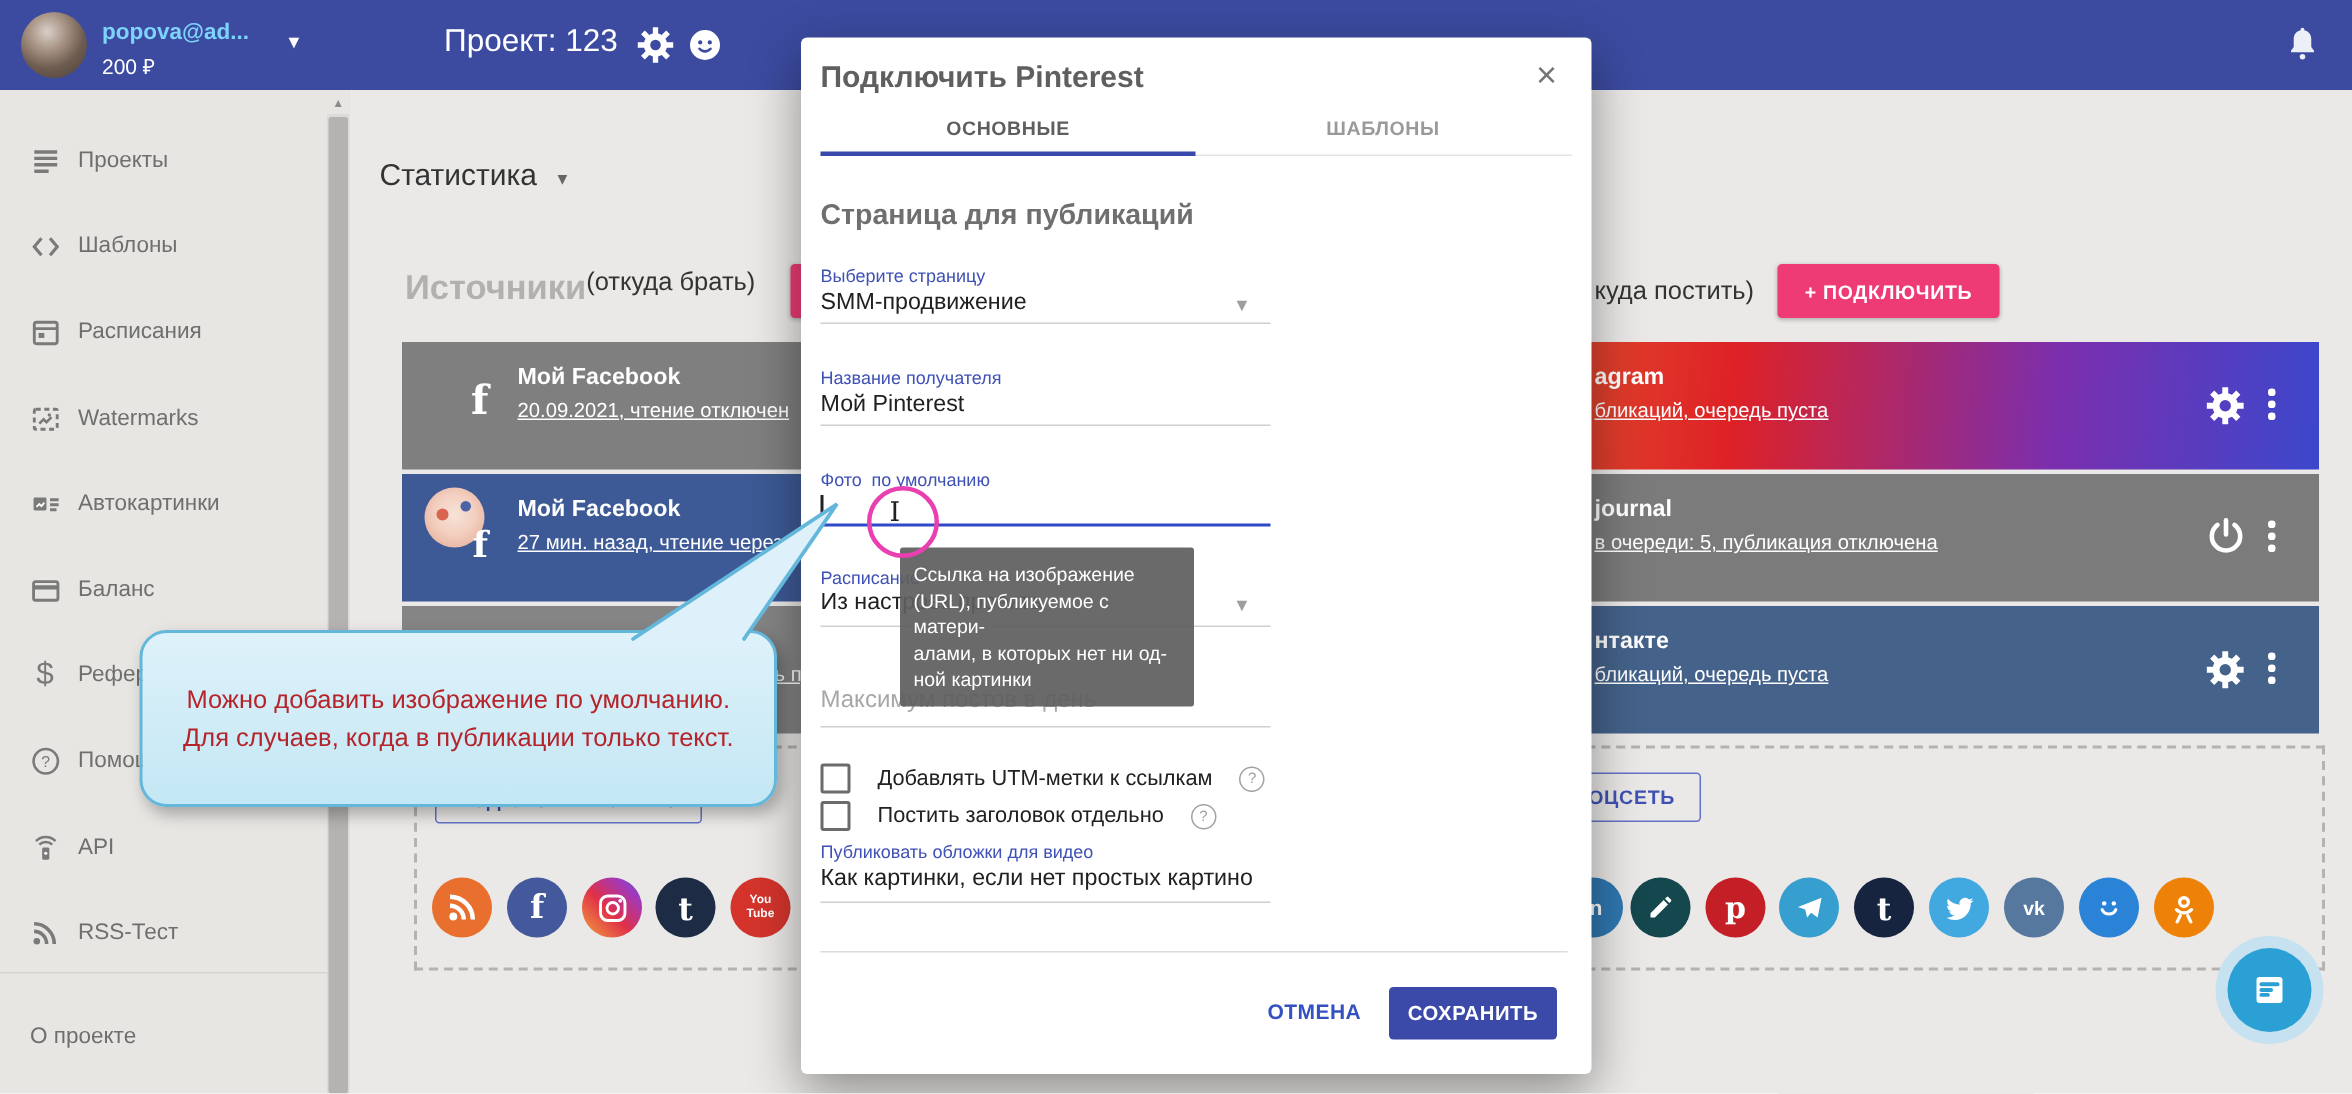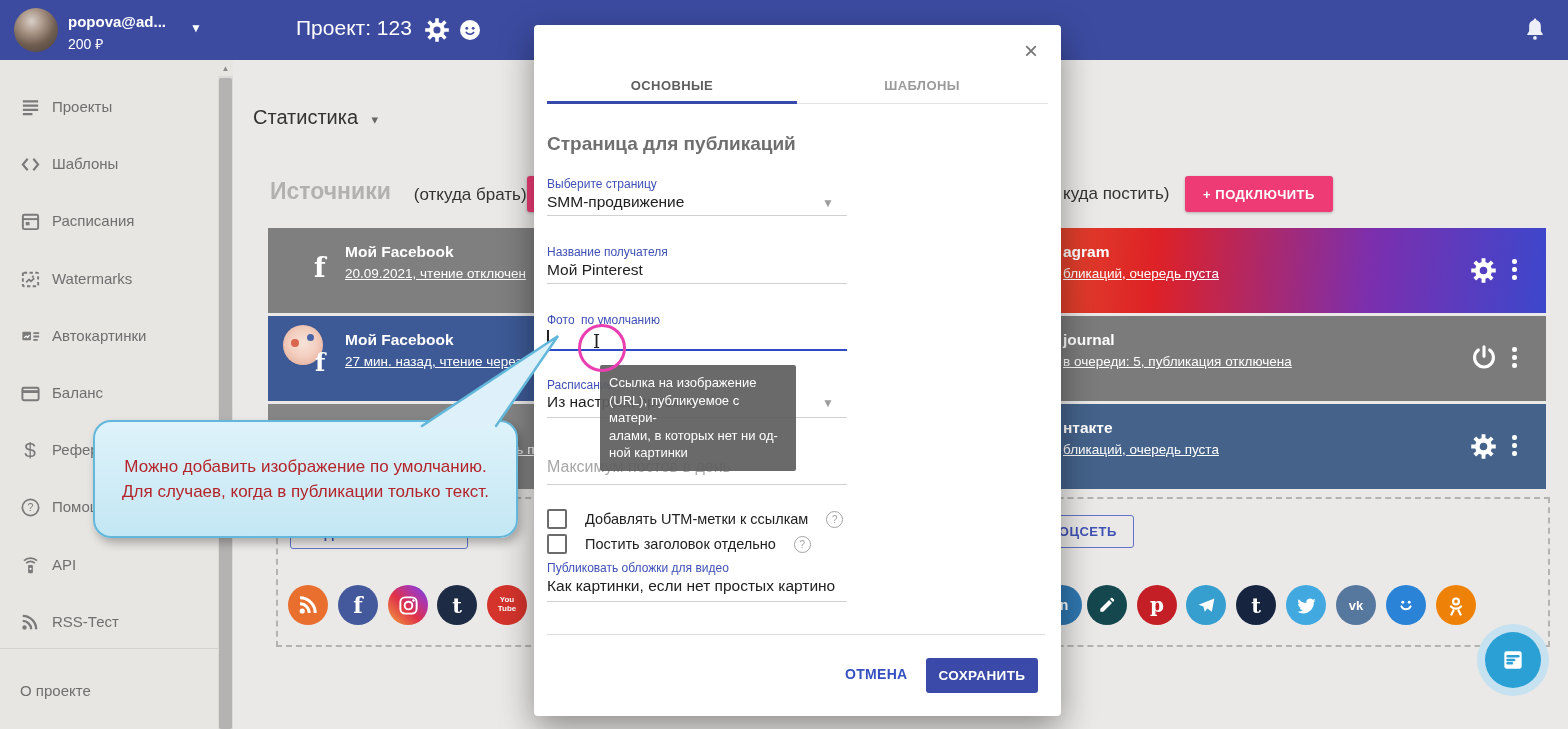--- a/index.html
+++ b/index.html
@@ -3,39 +3,39 @@
 <meta charset="utf-8">
 <style>
   html,body{margin:0;padding:0}
   #canvas{position:relative;width:1568px;height:729px;background:#eae9e7;overflow:hidden;
           font-family:"Liberation Sans",sans-serif;-webkit-font-smoothing:antialiased}
   .abs{position:absolute}
   
   .topbar{left:0;top:0;width:1568px;height:60px;background:#3c4ba0;z-index:20}
   .avatar{left:14px;top:8px;width:44px;height:44px;border-radius:50%;
           background:radial-gradient(circle at 40% 30%,#d8cfc8 0%,#a89485 30%,#6e5c50 60%,#4a3e38 100%)}
-  .uname{left:68px;top:13px;color:#ffffff;font-weight:bold;font-size:15px}
+  .uname{left:68px;top:13px;color:#7dd3fc;font-weight:bold;font-size:15px}
   .ubal{left:68px;top:34px;color:#fff;font-size:14px}
   .ucaret{left:190px;top:21px;color:#fff;font-size:12px}
   .ptitle{left:296px;top:16px;color:#fff;font-size:21px}
   
   .sidebar{left:0;top:60px;width:233px;height:669px;background:#e8e6e3;z-index:15}
   .snav{position:absolute;left:0;width:218px;height:34px;cursor:pointer}
   .snav .ic{position:absolute;left:18px;top:4px;width:24px;height:24px;color:#7a7a7a;
             font-size:19px;display:flex;align-items:center;justify-content:center}
   .snav .lb{position:absolute;left:52px;top:7px;font-size:15px;color:#6f6f6f;white-space:nowrap}
   .sdiv{position:absolute;left:0;top:588px;width:233px;height:1px;background:#d5d3d0}
   .about{position:absolute;left:20px;top:622px;font-size:15px;color:#6f6f6f}
   .sbtrack{left:218px;top:60px;width:15px;height:669px;background:#dddbd9;z-index:16}
   .sbarrow{position:absolute;left:0;top:0;width:15px;height:16px;background:#e8e6e3;color:#8b8b8b;
            font-size:8px;display:flex;align-items:center;justify-content:center}
   .sbthumb{position:absolute;left:1px;top:18px;width:13px;height:676px;background:#b5b3b1;border-radius:2px;max-height:651px}
   
   .pagetitle{left:253px;top:106px;font-size:20px;font-weight:normal;color:#333}
-  .srctitle{left:270px;top:178px;display:flex;align-items:flex-end;gap:23px;white-space:nowrap}
+  .srctitle{left:270px;top:178px;display:flex;align-items:flex-start;gap:0;white-space:nowrap}
   .srcbig{font-size:23px;font-weight:bold;color:#b3b1af}
   .srchint{font-size:17px;color:#333}
   .pinkbtn{background:#ee3b76;color:#ffffff;font-weight:bold;font-size:13px;letter-spacing:.5px;
            border-radius:3px;display:flex;align-items:center;justify-content:center;cursor:pointer;
            box-shadow:0 1px 3px rgba(0,0,0,.25)}
   
   .card{width:620px;height:85px;cursor:pointer}
   .ctitle{position:absolute;left:77px;top:15px;color:#fff;font-weight:bold;font-size:15.5px;white-space:nowrap}
   .cstat{position:absolute;left:77px;top:38px;color:#fff;font-size:13.5px;text-decoration:underline;white-space:nowrap;cursor:pointer}
   .rtitle{position:absolute;left:147px;top:15px;color:#fff;font-weight:bold;font-size:15.5px;white-space:nowrap}
@@ -367,20 +367,21 @@
       <path d="M8.3 14.5a4.8 4.8 0 0 0 7.4 0" fill="none" stroke="#3c4ba0" stroke-width="1.7" stroke-linecap="round"></path>
     </svg>
     <svg class="abs" style="left:1522px;top:17px" width="26" height="26" viewBox="0 0 24 24">
       <path fill="#eceff7" d="M12 2.8c-3 0-5.4 2.4-5.4 5.4v5l-1.7 2.4v.9h14.2v-.9l-1.7-2.4v-5c0-3-2.4-5.4-5.4-5.4z"></path>
       <circle cx="12" cy="19.3" r="1.7" fill="#eceff7"></circle>
         <rect x="10.8" y="1.4" width="2.4" height="2.4" rx="1.2" fill="#eceff7"></rect>
     </svg>
   </div>
 
   <div class="abs modal">
+    <div class="abs mtitle">Подключить Pinterest</div>
     <div class="abs mclose">×</div>
 
     <div class="abs mtab" style="left:13px;color:#5e5e5e">ОСНОВНЫЕ</div>
     <div class="abs mtab" style="left:263px;color:#9a9a9a">ШАБЛОНЫ</div>
     <div class="abs tabgray"></div>
     <div class="abs tabline"></div>
 
     <div class="abs msection">Страница для публикаций</div>
 
     <div class="flabel" style="top:152px">Выберите страницу</div>

